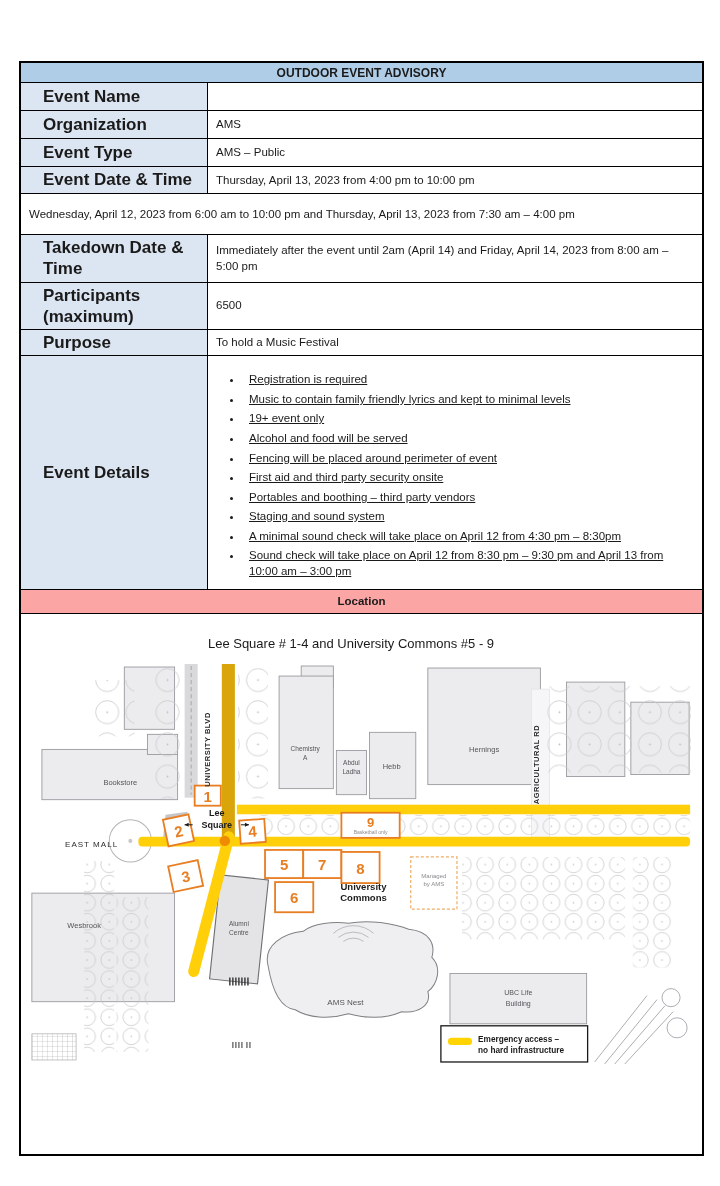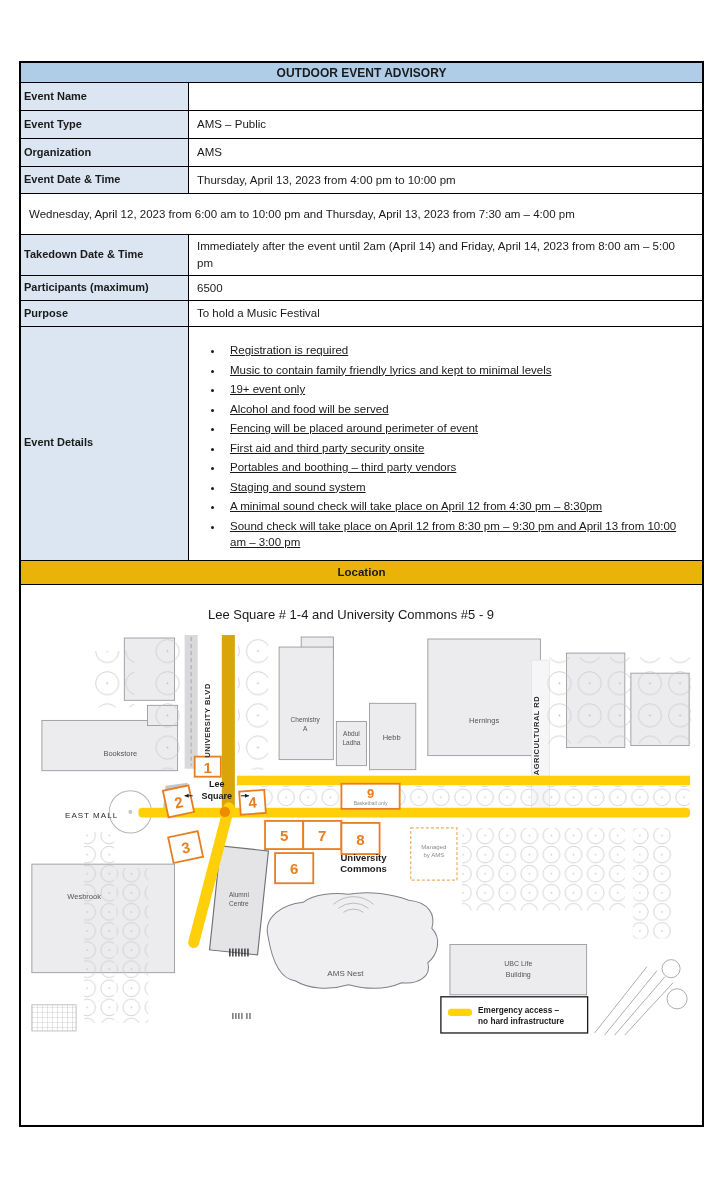--- a/index.html
+++ b/index.html
@@ -3,52 +3,52 @@
 <meta charset="utf-8">
 <style>
   html,body{margin:0;padding:0;background:#fff;}
   .page{position:relative;width:720px;height:1186px;background:#fff;
         font-family:"Liberation Sans",sans-serif;color:#1a1a1a;overflow:hidden;margin-top:40px;}
   .advisory-table{position:absolute;left:19px;top:21px;width:681px;border:2px solid #000;background:#fff;}
   .title-row{height:19px;background:#AFCDE7;display:flex;align-items:center;justify-content:center;
              font-weight:bold;font-size:12px;border-bottom:1.5px solid #000;}
   .row{display:flex;border-bottom:1.5px solid #000;}
   .cell-label{width:162px;flex:0 0 162px;background:#DCE6F2;border-right:1.5px solid #000;
-              display:flex;align-items:center;padding:2px 2px 2px 3px;font-weight:bold;font-size:11px;line-height:1.25;}
+              display:flex;align-items:center;padding:2px 2px 2px 22px;font-weight:bold;font-size:17px;line-height:1.25;}
   .cell-value{flex:1;display:flex;align-items:center;padding:2px 10px 2px 8px;font-size:11.5px;line-height:1.45;}
   .r27{min-height:27px}.r26{min-height:26px}.r40{min-height:40px}.r24{min-height:24px}.r25{min-height:25px}
   .details-row{min-height:206px}
   .details-row .cell-value{align-items:flex-start;padding-top:8px;}
   .bullets{margin:4px 0 4px 0;padding-left:27px;}
   .bullets li{font-size:11.5px;line-height:1.42;margin:3.2px 0;padding-left:6px;text-decoration:underline;}
-  .location-row{height:23px;background:#eab308;display:flex;align-items:center;justify-content:center;
+  .location-row{height:23px;background:#fca5a5;display:flex;align-items:center;justify-content:center;
                 font-weight:bold;font-size:11.5px;border-bottom:1.5px solid #000;}
   .map-cell{height:540px;position:relative;background:#fff;}
   .map-caption{position:absolute;top:22px;left:0;width:660px;text-align:center;font-size:13px;}
   .map-wrap{position:absolute;top:50px;left:10px;width:660px;height:402px;}
   svg text{font-family:"Liberation Sans",sans-serif;}
 </style>
 </head>
 <body>
 
 <div class="page">
   <div class="advisory-table">
 
     <div class="title-row">OUTDOOR EVENT ADVISORY</div>
 
     <div class="row r27">
       <div class="cell-label">Event Name</div>
     </div>
     <div class="row r27">
+      <div class="cell-label">Organization</div>
+      <div class="cell-value">AMS</div>
+    </div>
+    <div class="row r27">
       <div class="cell-label">Event Type</div>
       <div class="cell-value">AMS – Public</div>
-    </div>
-    <div class="row r27">
-      <div class="cell-label">Organization</div>
-      <div class="cell-value">AMS</div>
     </div>
     <div class="row r26">
       <div class="cell-label">Event Date &amp; Time</div>
       <div class="cell-value">Thursday, April 13, 2023 from 4:00 pm to 10:00 pm</div>
     </div>
     <div class="row r40">
       <div class="cell-value">Wednesday, April 12, 2023 from 6:00 am to 10:00 pm and Thursday, April 13, 2023 from 7:30 am – 4:00 pm</div>
     </div>
     <div class="row r40">
       <div class="cell-label">Takedown Date &amp; Time</div>

